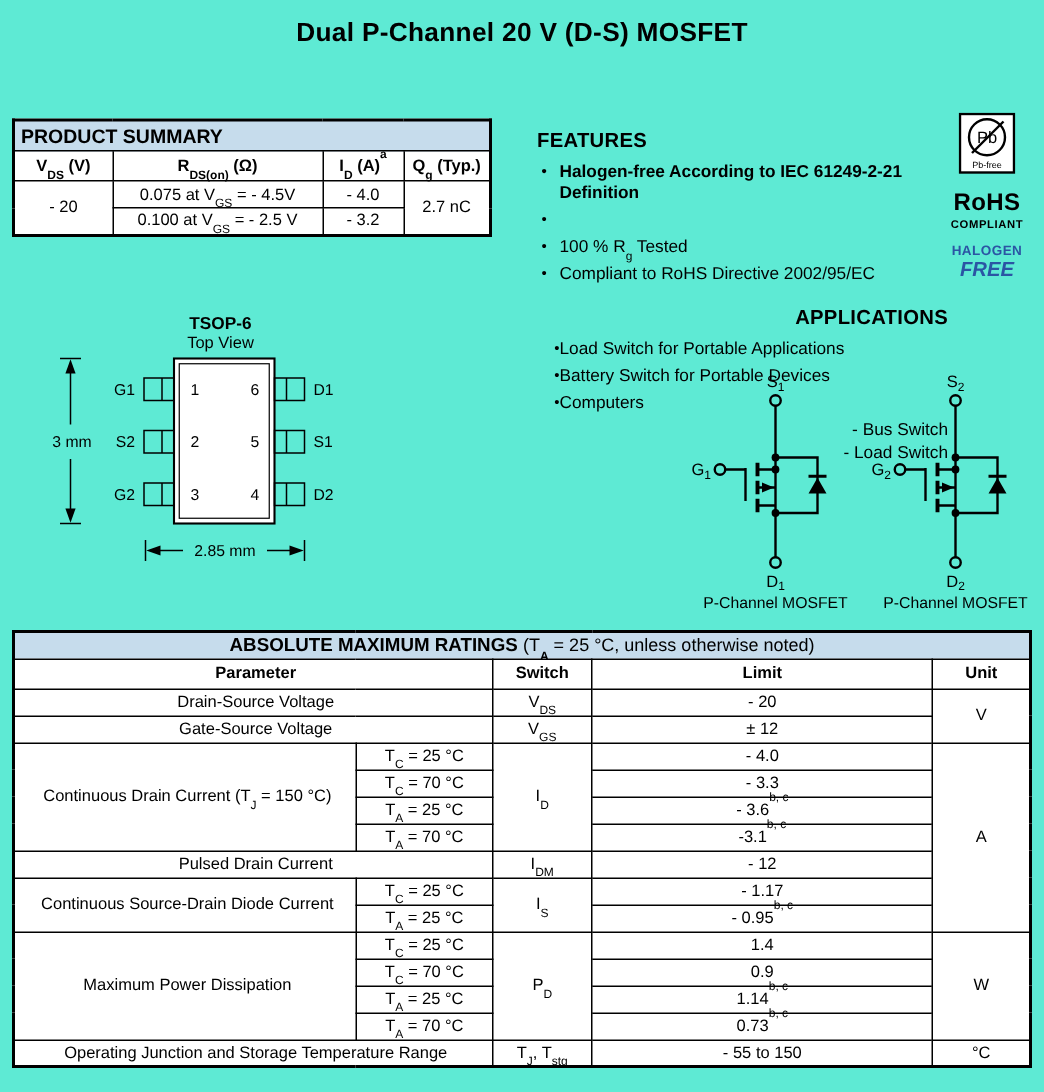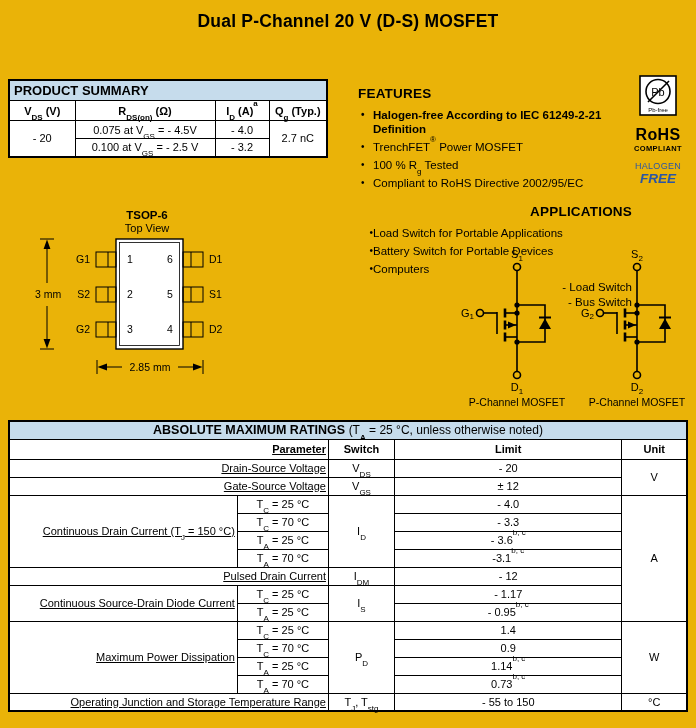--- a/index.html
+++ b/index.html
@@ -1,17 +1,17 @@
 <!DOCTYPE html>
 <html><head>
 <meta charset="utf-8">
 <style>
   * { margin:0; padding:0; box-sizing:border-box; }
   html,body { background:#ffffff; }
-  .page { position:relative; width:696px; height:728px; background:#eab308;
+  .page { position:relative; width:696px; height:728px; background:#5eead4;
           font-family:"Liberation Sans", sans-serif; color:#000; overflow:hidden; }
 
   .doc-title { position:absolute; top:11px; left:0; width:100%; text-align:center;
                font-size:17.5px; font-weight:bold; letter-spacing:0.2px; }
 
   sub { font-size:8px; line-height:0; position:relative; top:2px; }
   sup { font-size:8px; line-height:0; position:relative; top:-4px; }
 
   table { border-collapse:collapse; background:#fff; }
   td { border:1px solid #000; font-size:11px; vertical-align:middle; }
@@ -29,21 +29,21 @@
   .sec-heading { font-size:13.5px; font-weight:bold; margin-bottom:7px; letter-spacing:0.2px;margin-top:16px; }
   .bul-item { display:flex; font-size:11.5px; line-height:14px; margin-bottom:4px; }
   .bul-item .bullet { flex:none; width:15px; padding-left:3px; font-size:10px; }
   .bul-item.bold-item { font-weight:bold; }
   .sub-line { font-size:11.5px; line-height:14px; margin:0 0 1px 15px; }
 
   
   .badges { position:absolute; left:629px; top:75px; width:58px; text-align:center; }
   .rohs { font-size:16px; font-weight:bold; margin-top:6px; letter-spacing:0.3px; }
   .compliant { font-size:7.5px; font-weight:bold; letter-spacing:0.4px; }
-  .halogen { font-size:9px; font-weight:normal; color:#2b55a4; margin-top:8px; letter-spacing:0.3px; }
+  .halogen { font-size:9px; font-weight:bold; color:#2b55a4; margin-top:8px; letter-spacing:0.3px; }
   .free { font-size:13.5px; font-weight:bold; font-style:italic; color:#2b55a4; }
 
   
   .tsop-fig { position:absolute; left:30px; top:207px; }
   .mos-sym1 { position:absolute; left:457px; top:245px; }
   .mos-sym2 { position:absolute; left:577px; top:245px; }
   .mos-cap1 { position:absolute; left:452px; top:396px; width:130px; text-align:center; font-size:10.5px; }
   .mos-cap2 { position:absolute; left:572px; top:396px; width:130px; text-align:center; font-size:10.5px; }
 
   svg text { font-family:"Liberation Sans", sans-serif; fill:#000; }
@@ -53,21 +53,21 @@
   .dim-txt { font-size:10.5px; }
   .term-txt { font-size:11px; }
   .svgsub { font-size:8px; }
   .ln1 { stroke:#000; stroke-width:1; fill:none; }
   .ln16 { stroke:#000; stroke-width:1.6; fill:none; }
   .ln08 { stroke:#000; stroke-width:0.8; fill:none; }
 
   
   .amr-table { position:absolute; left:8px; top:420px; width:680px; border:2px solid #000; table-layout:fixed; }
   .amr-table td { height:18px; padding:0 2px; text-align:center; }
-  .amr-table td.param { text-align:right; padding-left:5px;text-decoration:underline; }
+  .amr-table td.param { text-align:center; padding-left:5px; }
   .amr-table .title-row td { font-size:12.5px; }
   .amr-table .title-row .n { font-weight:normal; font-size:12px; }
 </style>
 </head>
 <body>
 
 <div class="page">
 
   <div class="doc-title">Dual P-Channel 20 V (D-S) MOSFET</div>
 
@@ -102,21 +102,20 @@
     </table>
 
   <div class="features">
     <div class="sec-heading">FEATURES</div>
     <div class="bul-item bold-item">
       <span class="bullet">•</span>
       <span><span>Halogen-free According to IEC 61249-2-21 Definition</span></span>
     </div>
     <div class="bul-item">
       <span class="bullet">•</span>
-      <span><span>TrenchFET</span><sup>®</sup><span> Power MOSFET</span></span>
     </div>
     <div class="bul-item">
       <span class="bullet">•</span>
       <span><span>100 % R</span><sub>g</sub><span> Tested</span></span>
     </div>
     <div class="bul-item">
       <span class="bullet">•</span>
       <span><span>Compliant to RoHS Directive 2002/95/EC</span></span>
     </div>
   </div>
@@ -128,22 +127,22 @@
       <span>Load Switch for Portable Applications</span>
     </div>
     <div class="bul-item">
       <span class="bullet">•</span>
       <span>Battery Switch for Portable Devices</span>
     </div>
     <div class="bul-item">
       <span class="bullet">•</span>
       <span>Computers</span>
     </div>
+    <div class="sub-line">- Bus Switch</div>
     <div class="sub-line">- Load Switch</div>
-    <div class="sub-line">- Bus Switch</div>
   </div>
 
   <div class="badges">
     <svg width="38" height="41" viewBox="0 0 38 41">
       <rect x="1" y="1" width="36" height="39" fill="#fff" stroke="#000" stroke-width="1.6"></rect>
       <circle cx="19" cy="16.5" r="12" fill="none" stroke="#000" stroke-width="1.6"></circle>
       <text x="19" y="20.5" text-anchor="middle" font-size="11">Pb</text>
       <line x1="9" y1="27" x2="30" y2="6" stroke="#000" stroke-width="1.6"></line>
       <text x="19" y="37" text-anchor="middle" font-size="6">Pb-free</text>
     </svg>

